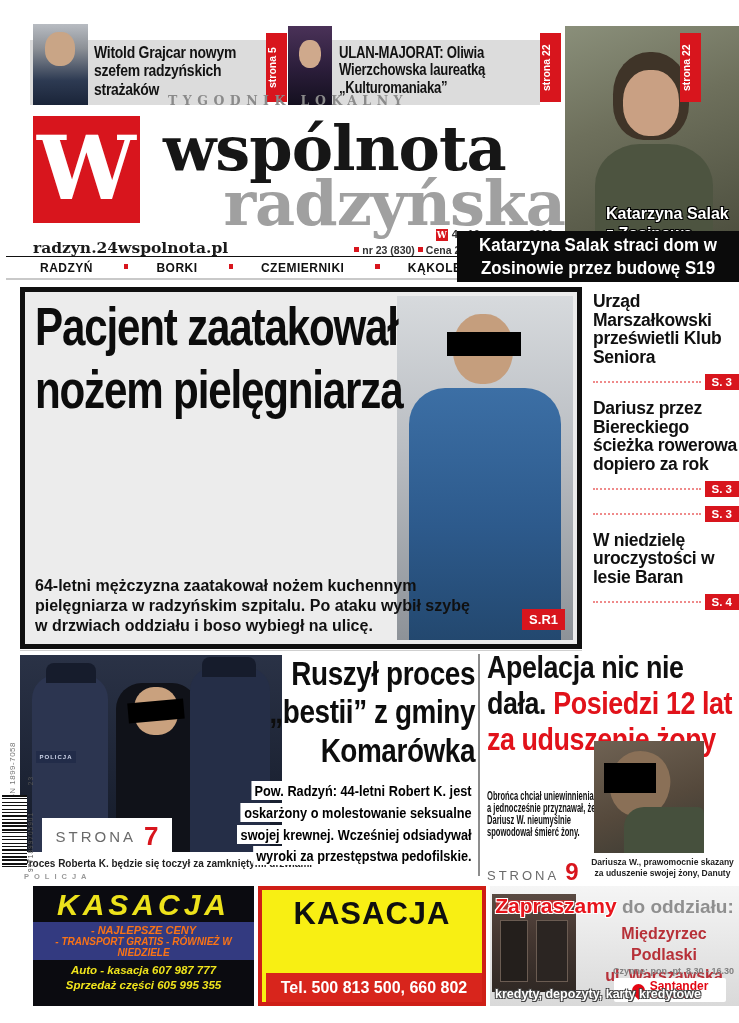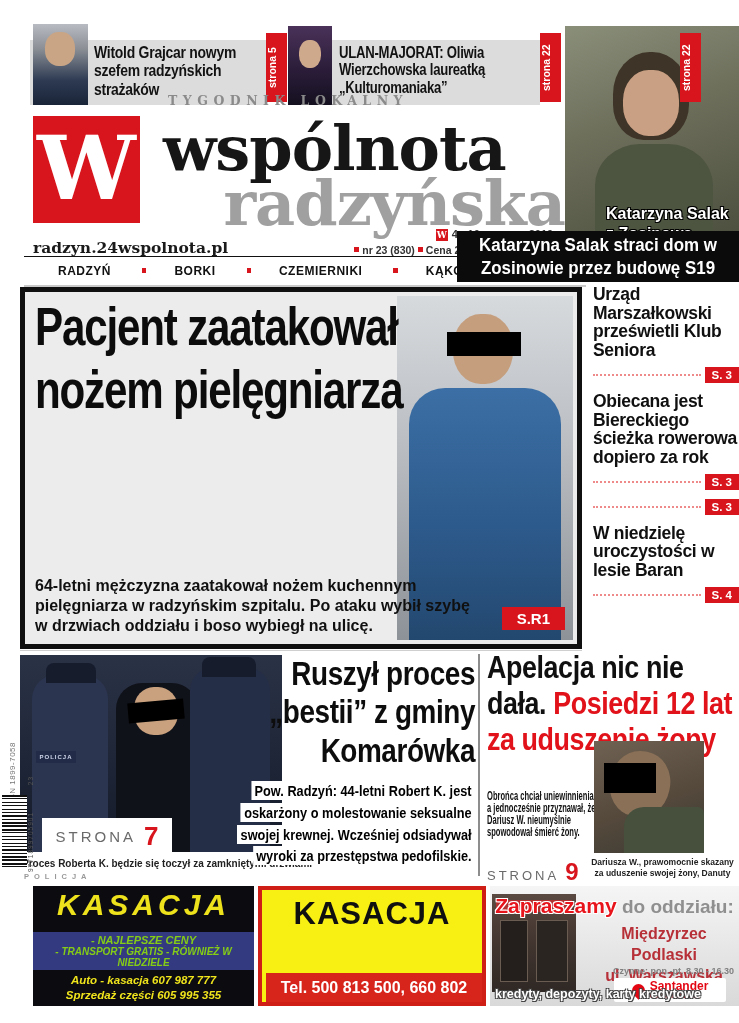--- a/index.html
+++ b/index.html
@@ -37,21 +37,21 @@
   .nav { border-top:1.5px solid #111; border-bottom:2px solid #c9c9c9; display:flex; align-items:center;
          font-size:12px; font-weight:900; color:#111; letter-spacing:0.5px; padding-left:34px; }
   .nav span.lbl { margin-right:28px; }
   .nav .redsq { margin-right:28px; }
 
   
   .lead-frame { border:5px solid #101010; background:#ececec; }
   .lead-headline { font-weight:900; font-size:54px; line-height:1.17; letter-spacing:-1.5px; color:#0c0c0c;
                    transform:scaleX(0.78); transform-origin:0 0; z-index:3; }
   .lead-stand { font-weight:900; font-size:16px; line-height:1.26; color:#101010; z-index:3; }
-  .badge-red { background:#d8151d; color:#fff; font-weight:900; font-size:15px; padding:3px 15px; }
+  .badge-red { background:#d8151d; color:#fff; font-weight:900; font-size:13px; padding:3px 7px; }
 
   
   .side-item-title { font-weight:900; font-size:17.5px; line-height:1.07; color:#101010; letter-spacing:-0.3px; }
   .side-sep { display:flex; align-items:center; margin:7px 0 9px 0; }
   .side-sep .dots { flex:1; border-top:2px dotted #ef8a8a; margin-right:4px; }
   .side-page { background:#d8151d; color:#fff; font-weight:900; font-size:11.5px; padding:2px 7px; }
 
   
   .story2-headline { font-weight:900; font-size:34px; line-height:1.13; letter-spacing:-0.5px; color:#0d0d0d;
                      text-align:right; transform:scaleX(0.82); transform-origin:100% 0; }
@@ -75,21 +75,21 @@
   .vtext { writing-mode:vertical-rl; transform:rotate(180deg); }
   .issn { font-size:8px; color:#777; letter-spacing:0.5px; }
   .barcode { background:repeating-linear-gradient(180deg,#111 0 1.6px,#fff 1.6px 3.2px,#111 3.2px 4.4px,#fff 4.4px 6.8px); }
   .bdigits { font-size:6.5px; color:#555; letter-spacing:1px; }
   .reklama { font-size:7.5px; letter-spacing:5px; color:#999; font-weight:700; }
 
   
   .ad1 { background:#0b0b10; text-align:center; padding-top:5px; }
   .ad1-t1 { color:#ede21b; font-style:italic; font-weight:900; font-size:26px; letter-spacing:10px; }
   .ad1-t2 { color:#ede21b; font-style:italic; font-weight:900; font-size:30px; letter-spacing:4px; margin-top:-3px; }
-  .ad1-band { background:#333a80; color:#84cc16; font-style:italic; font-weight:900; margin-top:10px; padding:2px 0; }
+  .ad1-band { background:#333a80; color:#f97316; font-style:italic; font-weight:900; margin-top:0; padding:2px 0; }
   .ad1-band .b1 { font-size:11px; } .ad1-band .b2 { font-size:10px; }
   .ad1-phones { color:#f0e41c; font-weight:900; font-style:italic; font-size:11.5px; line-height:1.3; margin-top:3px; }
 
   .ad2 { background:#f8ef13; border:4px solid #cf1e16; text-align:center; }
   .ad2-title { color:#101010; font-weight:900; font-size:31px; line-height:1.1; letter-spacing:1px; padding-top:7px; }
   .ad2-band { position:absolute; left:4px; right:0; bottom:0; height:29px; background:#d8251c; color:#fff;
               font-weight:900; font-size:16px; line-height:29px; }
 
   .ad3 { background:linear-gradient(180deg,#f5f5f5,#d9d9d9); }
   .ad3-invite { text-align:center; z-index:3; }
@@ -139,21 +139,21 @@
   <div class="abs tagline" style="left:168px;top:93px;font-weight:bold;">TYGODNIK LOKALNY</div>
   <div class="abs mast1" style="left:163px;top:112px;">wspólnota</div>
   <div class="abs mast2" style="right:174px;top:167px;">radzyńska</div>
   <div class="abs website" style="left:33px;top:238px;">radzyn.24wspolnota.pl</div>
 
   <div class="abs dateline" style="right:176px;top:226px;">
     <div><span class="minilogo">W</span><span>4 - 10 czerwca 2019 r.</span></div>
     <div style="font-size:10.5px;"><span class="redsq"></span><span>nr 23 (830)</span><span class="redsq"></span><span>Cena 2,90 zł</span> <span class="vat">(w tym VAT 5%)</span></div>
   </div>
 
-  <div class="abs nav" style="left:24px;top:256px;width:562px;height:31px;">
+  <div class="abs nav" style="left:6px;top:256px;width:562px;height:24px;">
     <span class="lbl">RADZYŃ</span>
       <span class="redsq"></span>
     <span class="lbl">BORKI</span>
       <span class="redsq"></span>
     <span class="lbl">CZEMIERNIKI</span>
       <span class="redsq"></span>
     <span class="lbl">KĄKOLEWNICA</span>
       <span class="redsq"></span>
   </div>
 
@@ -161,27 +161,27 @@
     <div class="abs photo" style="right:4px;top:4px;width:176px;height:344px;background:linear-gradient(180deg,#d7dadd 0%,#b9bdc2 45%,#8d9298 100%);">
       <div class="abs" style="left:56px;top:18px;width:60px;height:70px;background:#c59e7d;border-radius:46%;"></div>
       <div class="abs" style="left:50px;top:36px;width:74px;height:24px;background:#000;"></div>
       <div class="abs" style="left:12px;top:92px;width:152px;height:252px;background:linear-gradient(180deg,#3c6fa5 0%,#2d5a8c 55%,#23486f 100%);border-radius:36px 36px 0 0;"></div>
       <div class="abs badge-red" style="right:8px;bottom:10px;">S.R1</div>
     </div>
     <div class="abs lead-headline" style="left:10px;top:3px;width:500px;">Pacjent zaatakował nożem pielęgniarza</div>
     <div class="abs lead-stand" style="left:10px;top:284px;width:440px;">64-letni mężczyzna zaatakował nożem kuchennym pielęgniarza w radzyńskim szpitalu. Po ataku wybił szybę w drzwiach oddziału i boso wybiegł na ulicę.</div>
   </div>
 
-  <div class="abs" style="left:593px;top:285px;width:146px;">
+  <div class="abs" style="left:593px;top:292px;width:146px;">
     <div class="side-item-title">Urząd Marszałkowski prześwietli Klub Seniora</div>
     <div class="side-sep">
         <span class="dots"></span>
         <span class="side-page">S. 3</span>
       </div>
-    <div class="side-item-title">Obiecana jest Biereckiego ścieżka rowerowa dopiero za rok</div>
+    <div class="side-item-title">Dariusz przez Biereckiego ścieżka rowerowa dopiero za rok</div>
     <div class="side-sep">
         <span class="dots"></span>
         <span class="side-page">S. 3</span>
       </div>
     <div class="side-sep">
         <span class="dots"></span>
         <span class="side-page">S. 3</span>
       </div>
     <div class="side-item-title">W niedzielę uroczystości w lesie Baran</div>
     <div class="side-sep">

